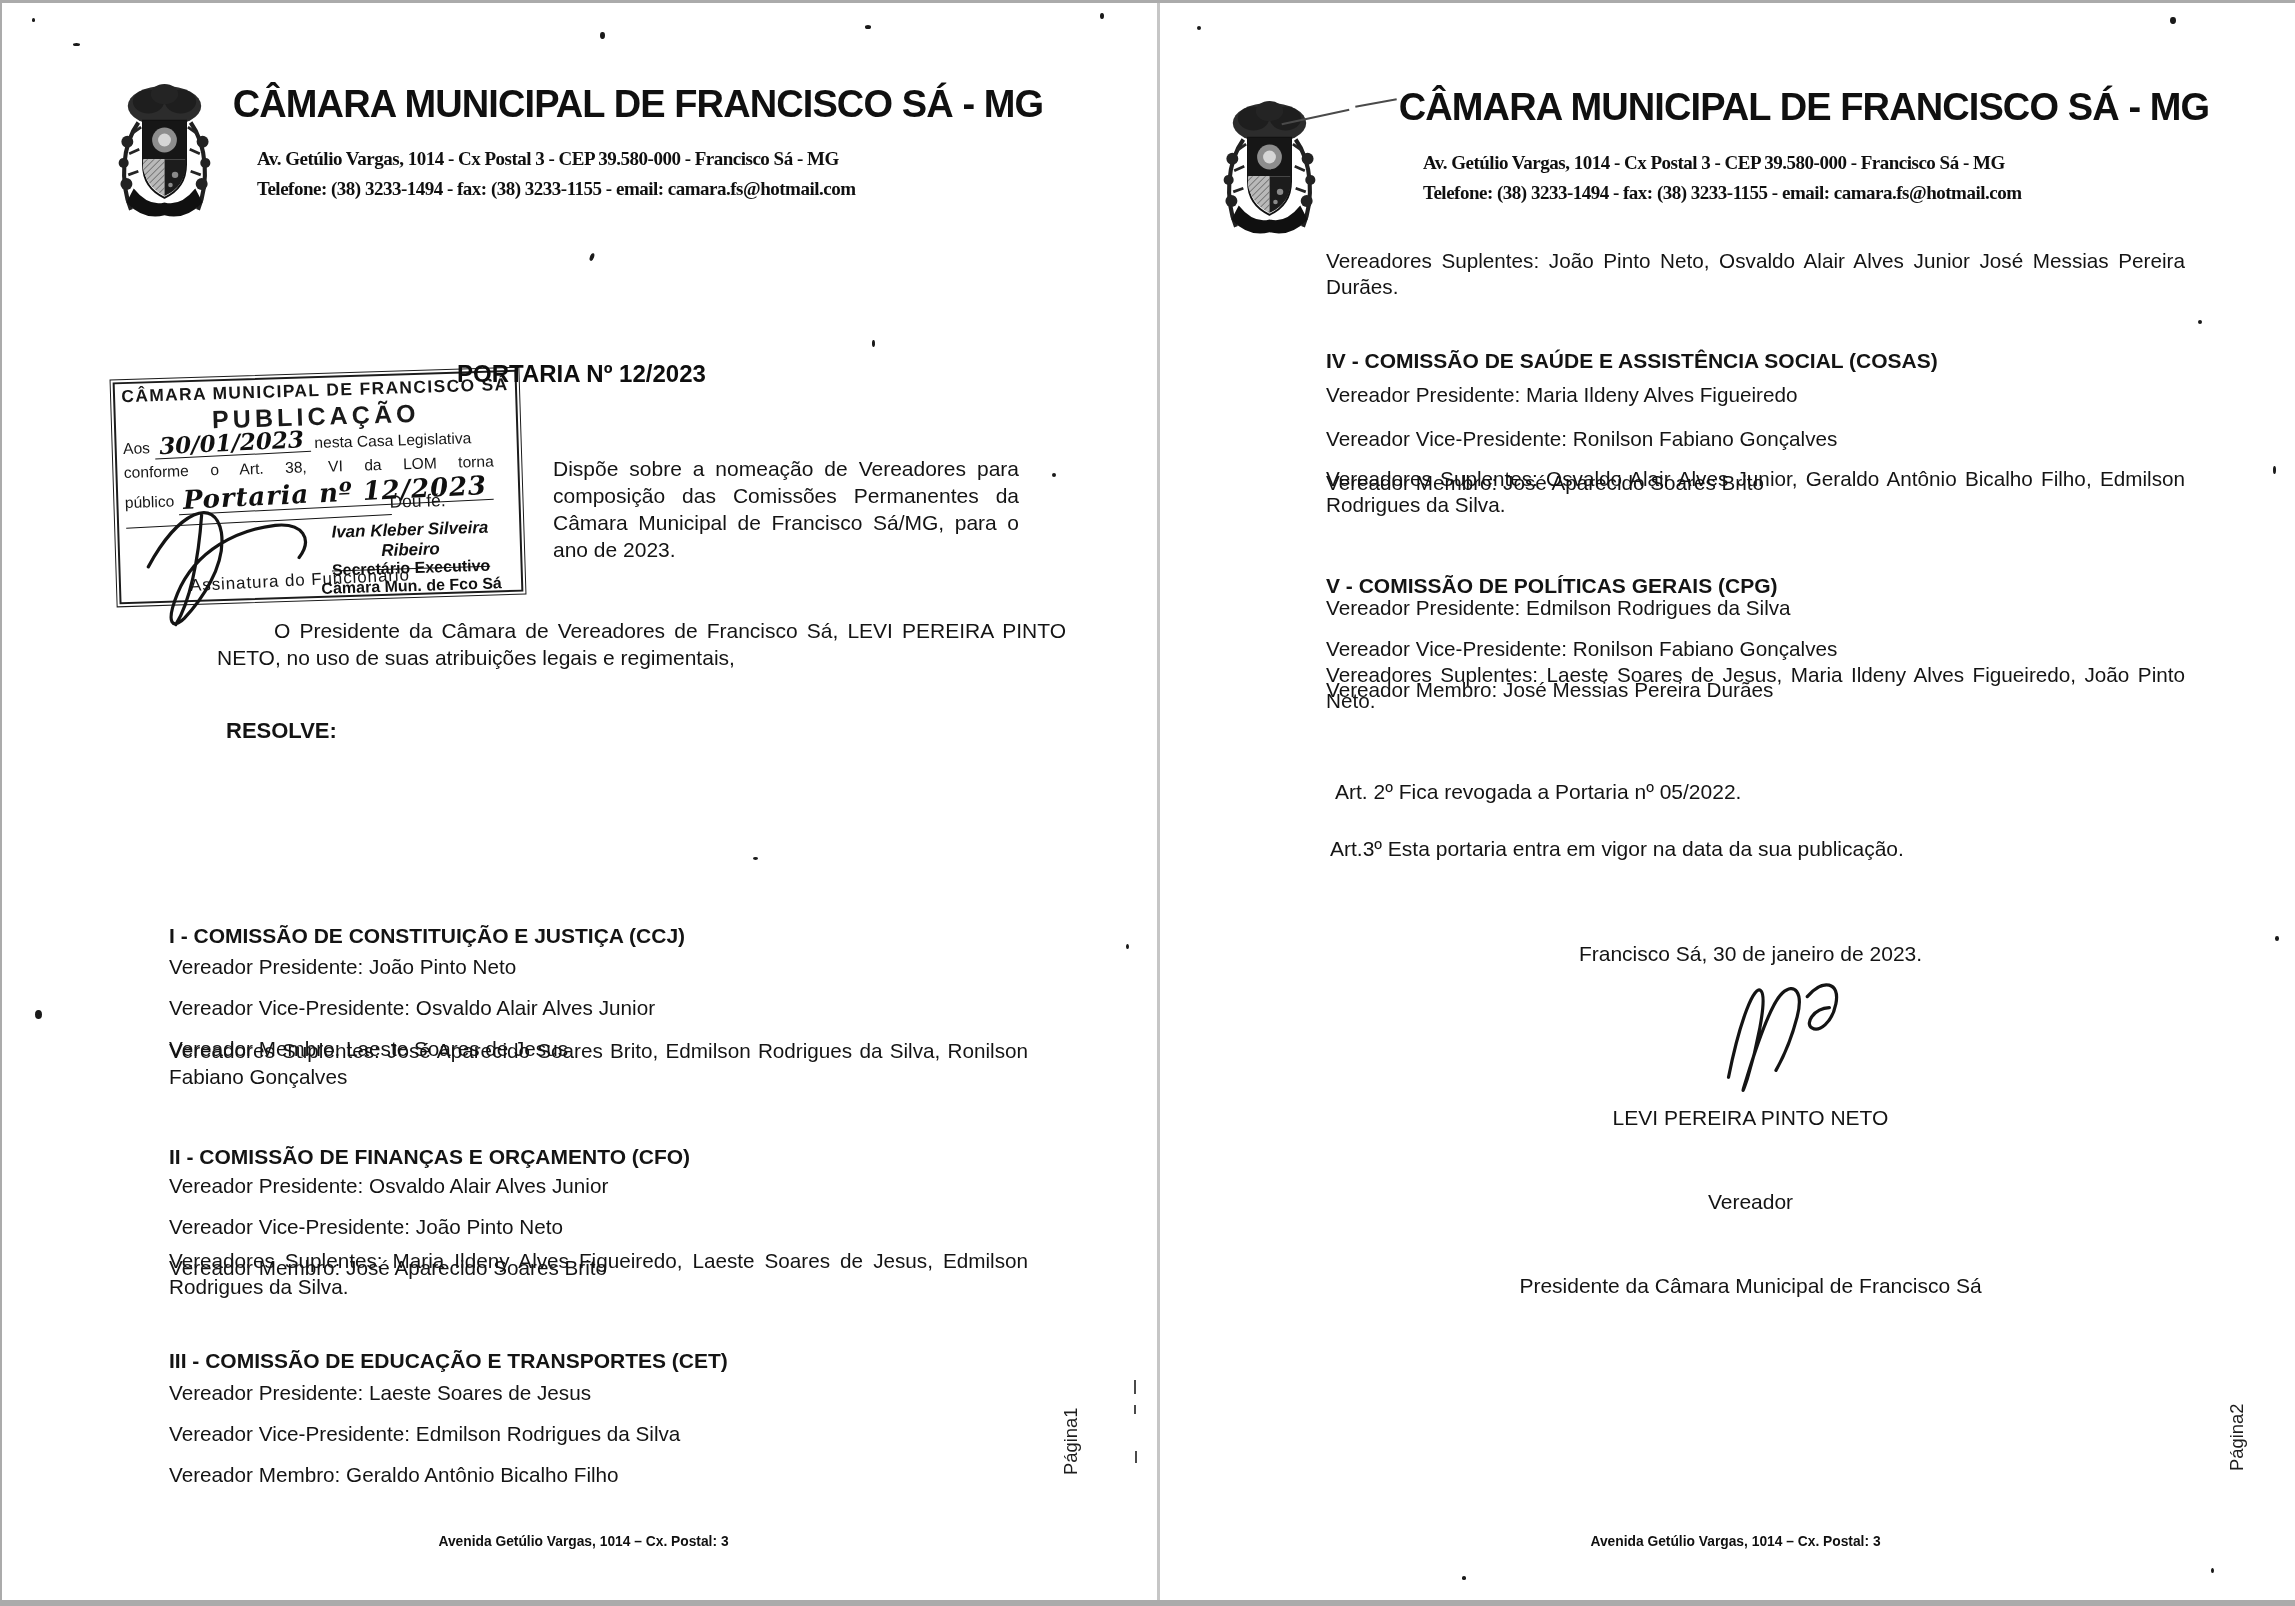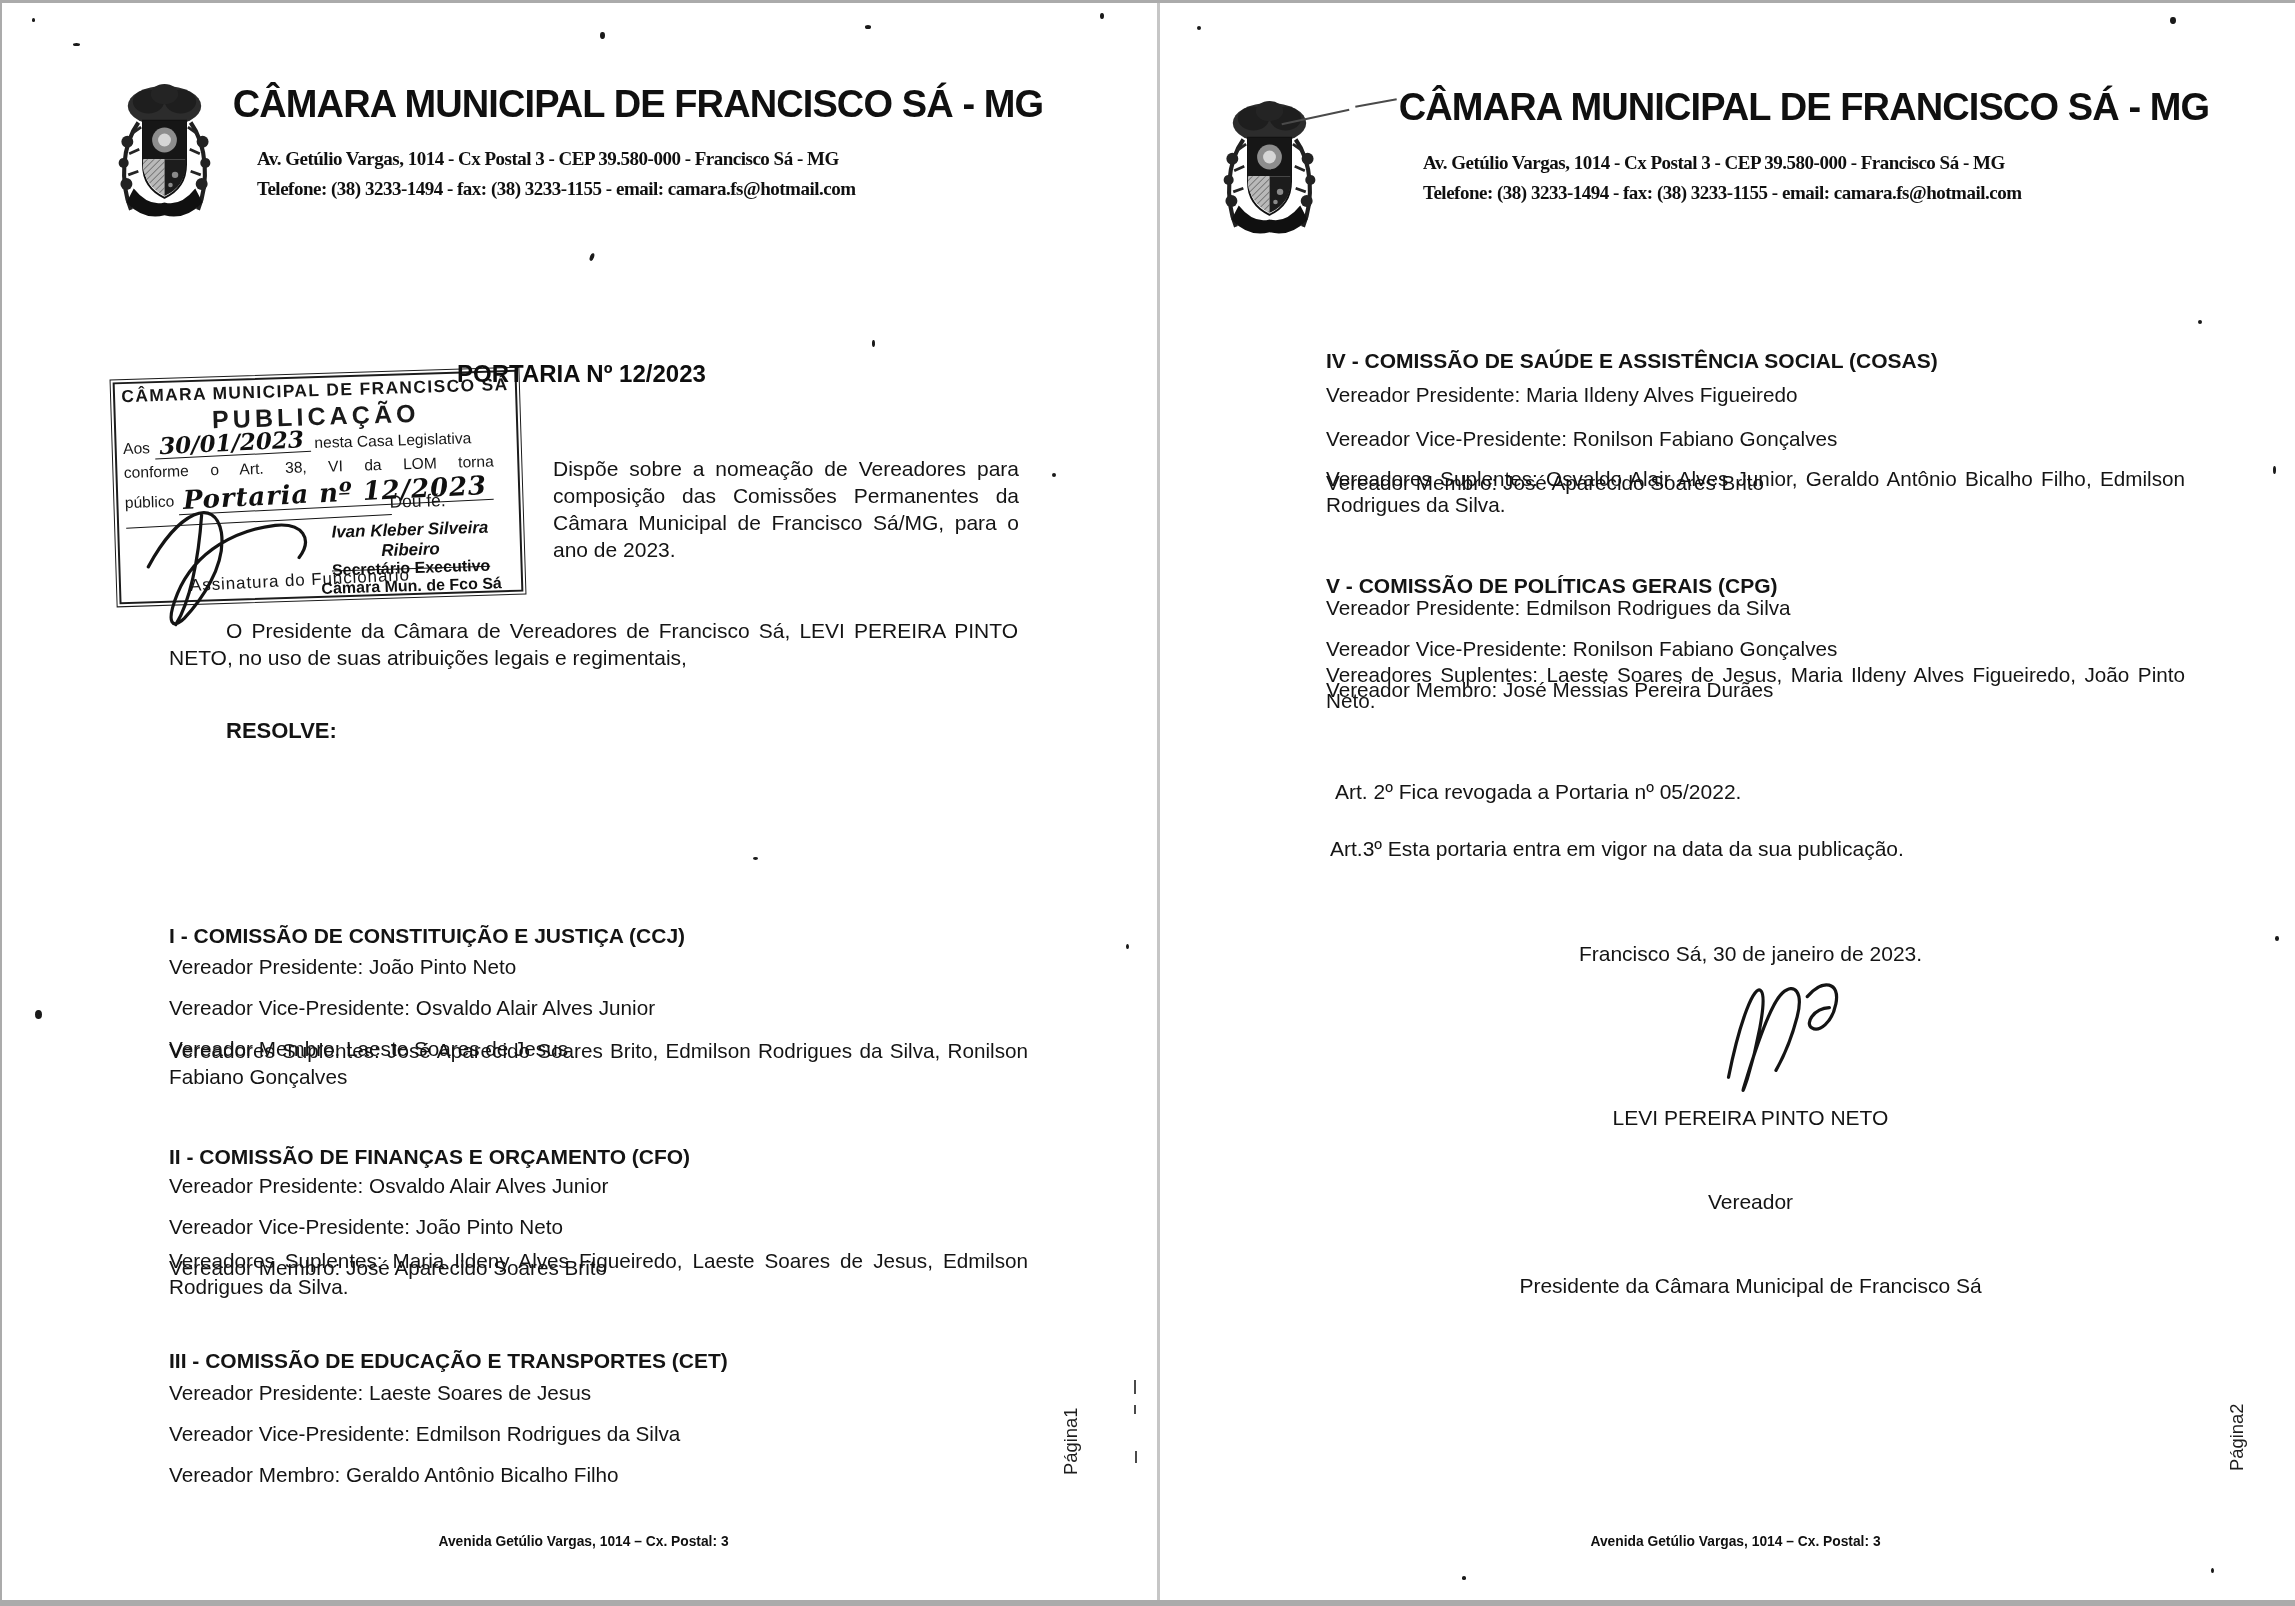--- a/index.html
+++ b/index.html
@@ -6,21 +6,21 @@
   #canvas{position:relative;width:2317px;height:1607px;background:#ffffff;overflow:hidden;
           font-family:"Liberation Sans",sans-serif;color:#141414;}
   .t{position:absolute;white-space:pre-wrap;}
   .edge{position:absolute;background:#ababab;}
   .divider{position:absolute;background:#c6c6c6;}
   .h-title{font:700 38px/1.05 "Liberation Sans",sans-serif;letter-spacing:-0.9px;text-align:center;color:#101010;}
   .h-addr{font:700 19px/1.2 "Liberation Serif",serif;text-align:left;letter-spacing:-0.5px;color:#101010;}
   .portaria{font:700 24px/1 "Liberation Sans",sans-serif;color:#0e0e0e;}
   .para{font:400 21px/27px "Liberation Sans",sans-serif;}
   .j{text-align:justify;}
-  .indent{text-indent:57px;}
+  .indent{text-indent:57px;margin-left:48px;}
   .resolve{font:700 22px/1 "Liberation Sans",sans-serif;}
   .sec-title{font:700 21px/1.1 "Liberation Sans",sans-serif;margin-top:28px;}
   .members div{font:400 20.7px/23px "Liberation Sans",sans-serif;}
   .sup{font:400 20.7px/26px "Liberation Sans",sans-serif;}
   .center{text-align:center;}
   .footer{font:700 13.8px/22px "Liberation Sans",sans-serif;text-align:center;color:#101010;}
   .vlabel{position:absolute;transform:rotate(-90deg);transform-origin:0 0;
           font:400 18.4px/1 "Liberation Sans",sans-serif;color:#1d1d1d;white-space:nowrap;}
   
   .stamp{position:absolute;left:116px;top:376px;width:400px;height:218px;
@@ -155,20 +155,21 @@
   <div class="vlabel" style="left:1062px;top:1475px">Página1</div>
 
   <svg class="t" style="left:1220px;top:90px" width="99" height="156" viewBox="0 0 210 340">
       <use href="#crest"></use>
     </svg>
 
   <div class="t h-title" style="left:1391px;top:88px;width:826px">CÂMARA MUNICIPAL DE FRANCISCO SÁ - MG</div>
   <div class="t h-addr" style="left:1423px;top:152px;width:762px">Av. Getúlio Vargas, 1014 - Cx Postal 3 - CEP 39.580-000 - Francisco Sá - MG</div>
   <div class="t h-addr" style="left:1423px;top:182px;width:762px">Telefone: (38) 3233-1494 - fax: (38) 3233-1155 - email: camara.fs@hotmail.com</div>
 
+  <div class="t sup j" style="left:1326px;top:248px;width:859px">Vereadores Suplentes: João Pinto Neto, Osvaldo Alair Alves Junior José Messias Pereira Durães.</div>
 
   <div class="t sec-title" style="left:1326px;top:321px">IV - COMISSÃO DE SAÚDE E ASSISTÊNCIA SOCIAL (COSAS)</div>
   <div class="t members" style="left:1326px;top:364px">
     <div style="line-height:26px">Vereador Presidente: Maria Ildeny Alves Figueiredo</div>
     <div style="line-height:26px">Vereador Vice-Presidente: Ronilson Fabiano Gonçalves</div>
     <div style="line-height:26px">Vereador Membro: José Aparecido Soares Brito</div>
   </div>
   <div class="t sup j" style="left:1326px;top:466px;width:859px">Vereadores Suplentes: Osvaldo Alair Alves Junior, Geraldo Antônio Bicalho Filho, Edmilson Rodrigues da Silva.</div>
 
   <div class="t sec-title" style="left:1326px;top:546px">V - COMISSÃO DE POLÍTICAS GERAIS (CPG)</div>

